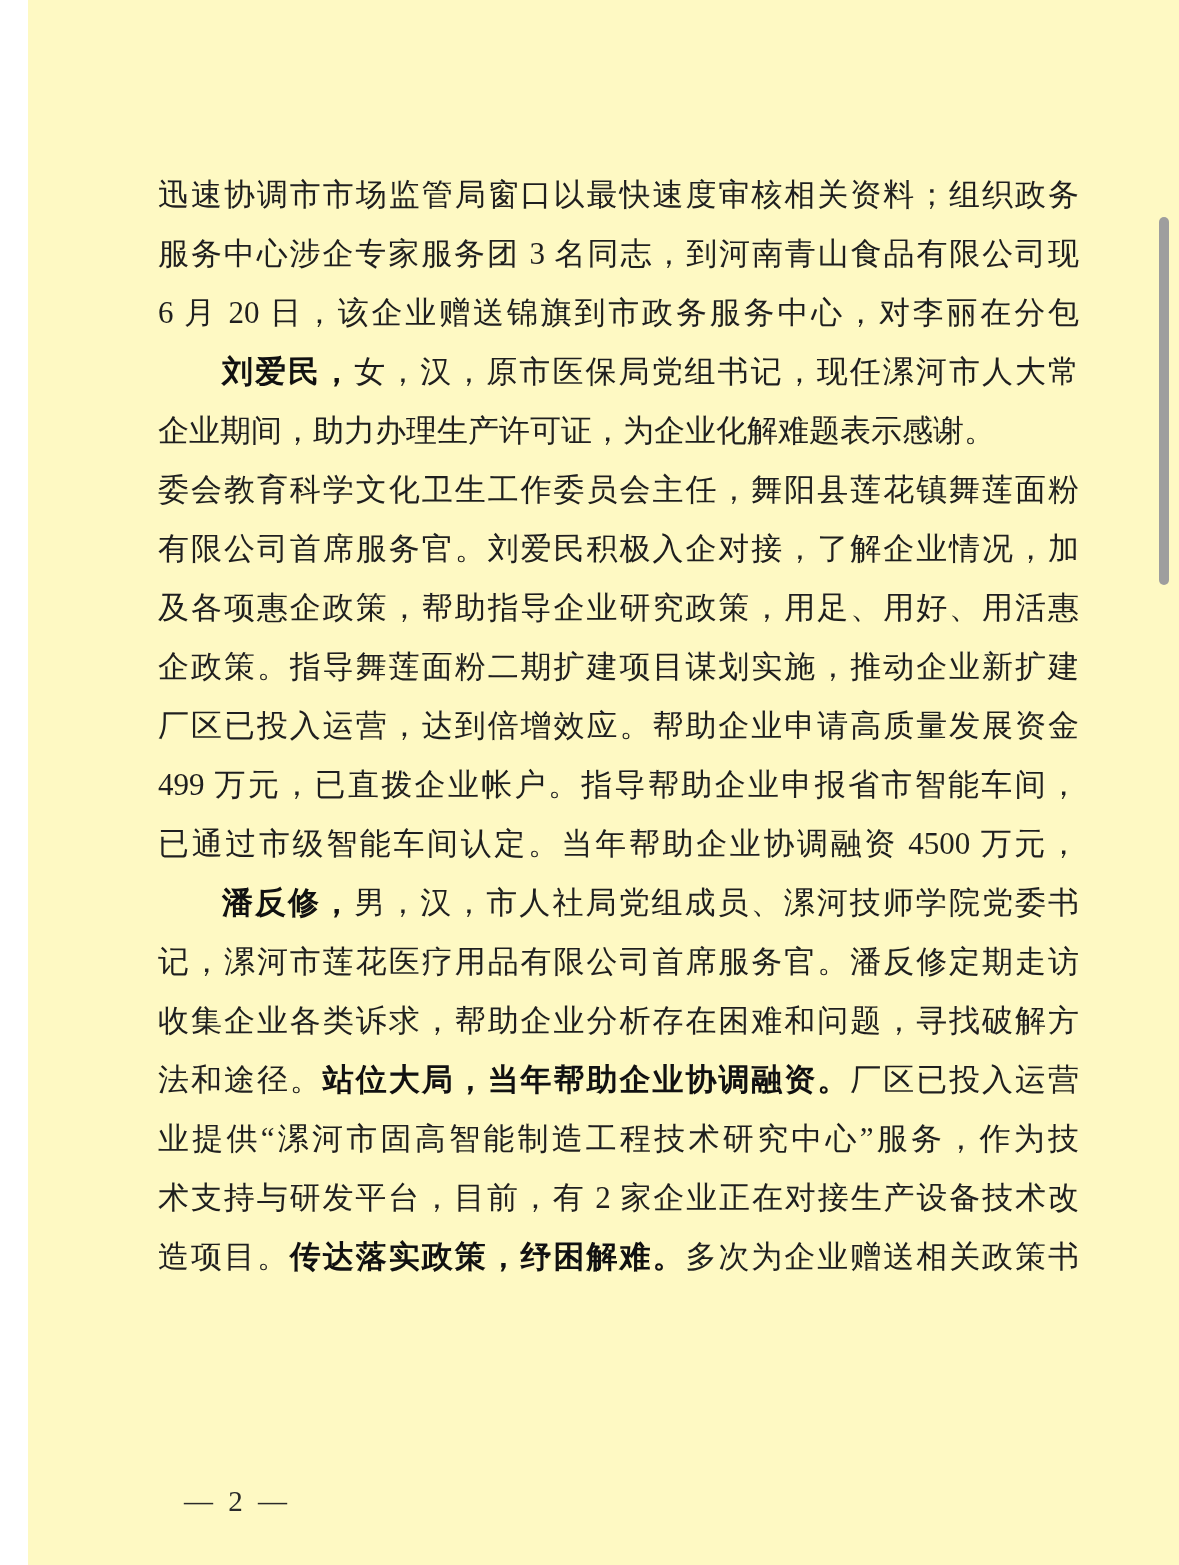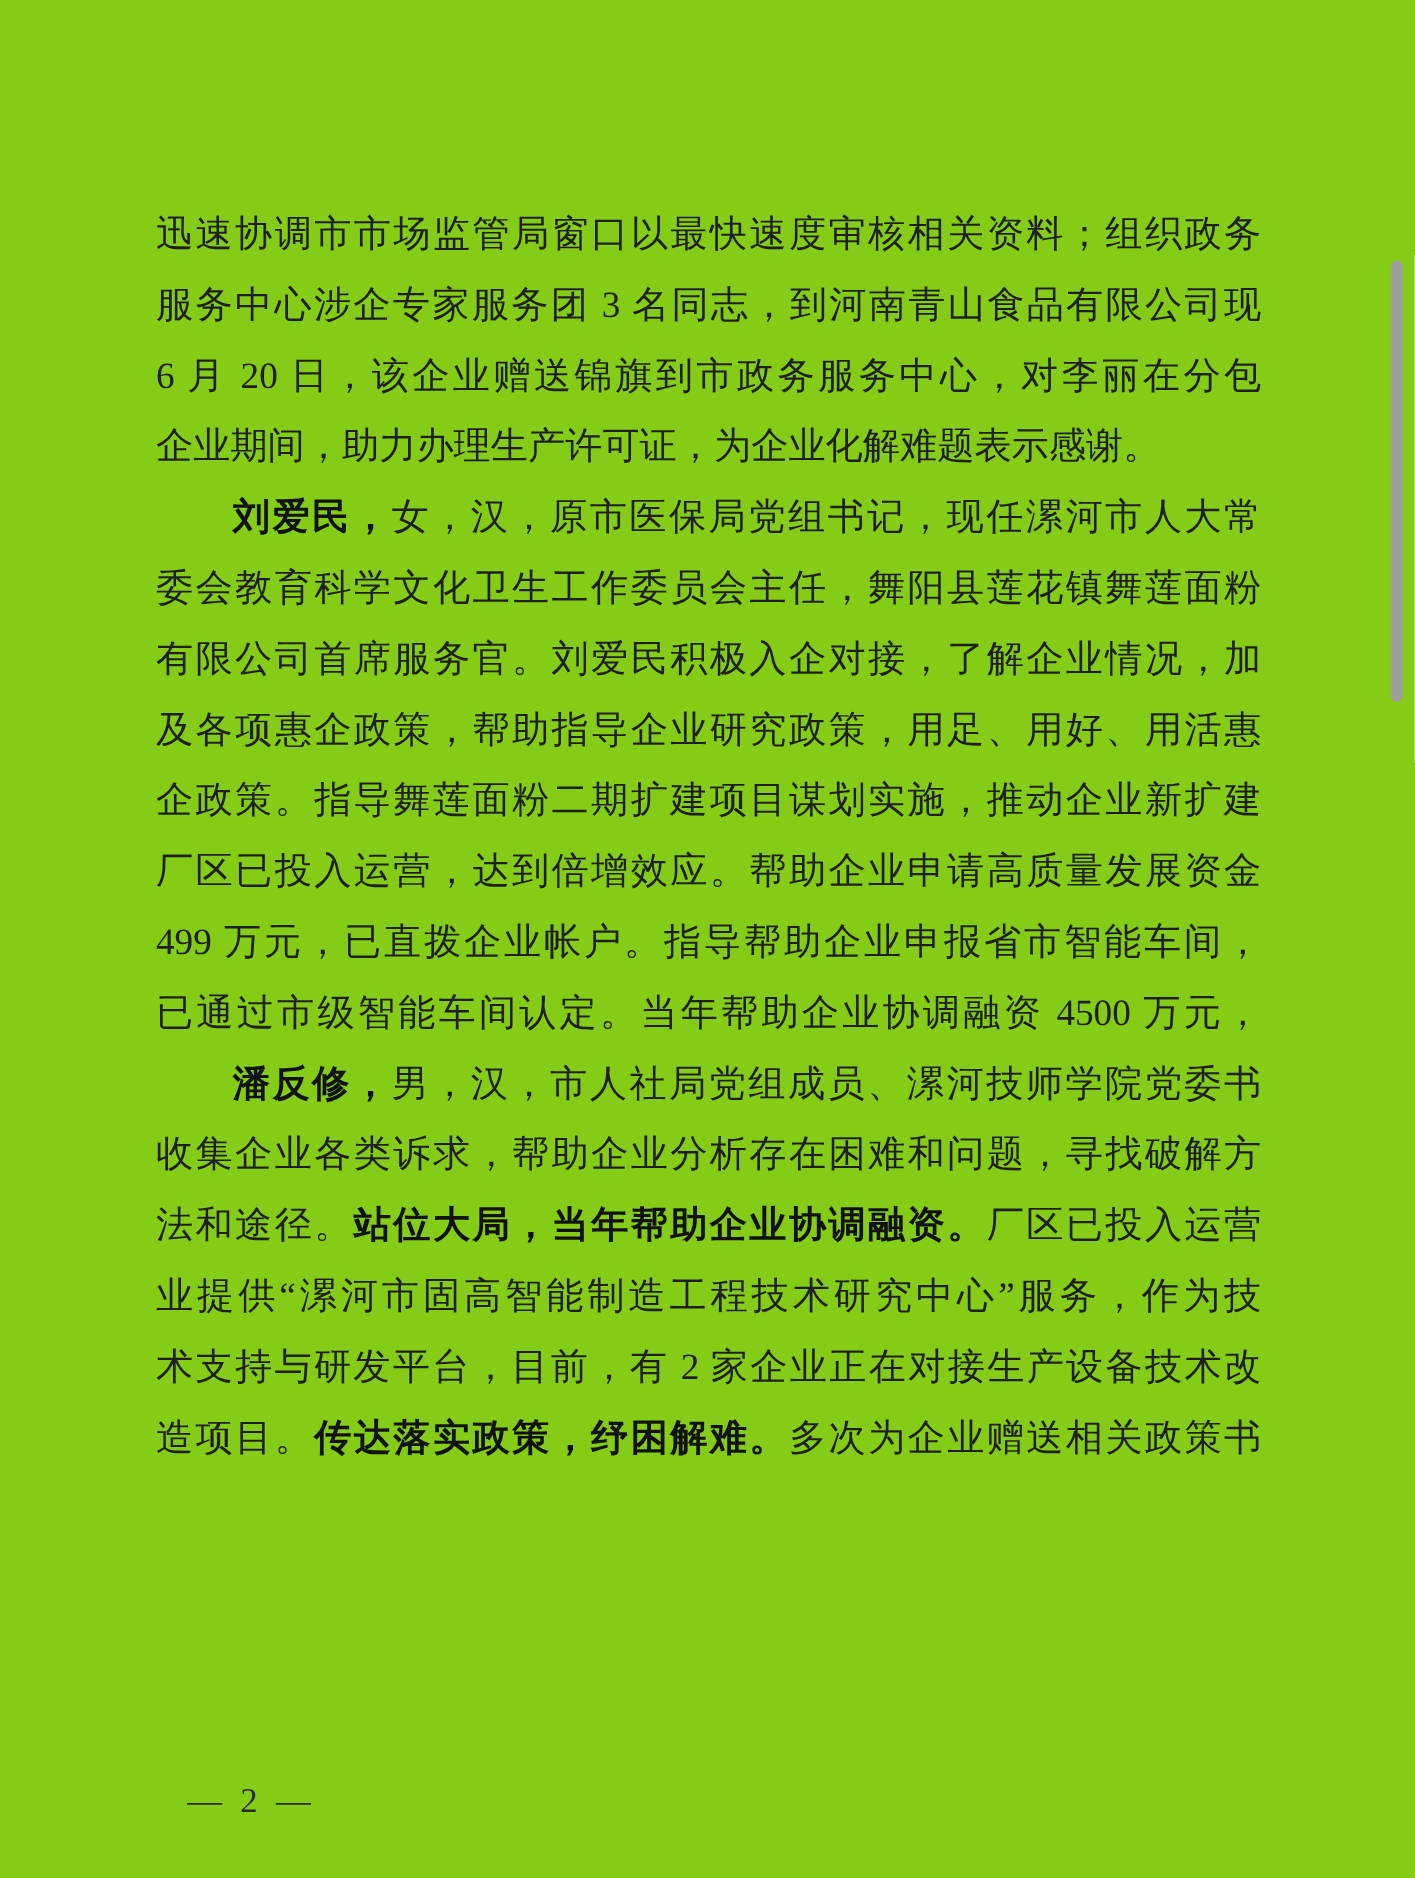--- a/index.html
+++ b/index.html
@@ -9,21 +9,22 @@
     overflow: hidden;
   }
   body {
     position: relative;
     font-family: "Liberation Serif", "DejaVu Serif", serif;
     color: #1f1f1f;
   }
   .page {
     position: absolute;
     inset: 0;
-    background: #84cc16;
+    background: #fef9c3;
+    margin-left: 28px;
   }
   .text-block {
     position: absolute;
     left: 130px;
     top: 165px;
     width: 921px;
   }
   .line {
     font-size: 31px;
     line-height: 59px;
@@ -63,30 +64,31 @@
   }
 </style>
 </head>
 <body style="background: rgb(255, 255, 255);">
 
 <div class="page">
   <div class="text-block" id="text-block">
       <div class="line"><span>迅速协调市市场监管局窗口以最快速度审核相关资料；组织政务</span></div>
       <div class="line"><span>服务中心涉企专家服务团 3 名同志，到河南青山食品有限公司现</span></div>
       <div class="line"><span>6 月 20 日，该企业赠送锦旗到市政务服务中心，对李丽在分包</span></div>
+      <div class="line indent"><span class="bold">刘爱民，</span><span>女，汉，原市医保局党组书记，现任漯河市人大常</span></div>
       <div class="line short"><span>企业期间，助力办理生产许可证，为企业化解难题表示感谢。</span></div>
-      <div class="line indent"><span class="bold">刘爱民，</span><span>女，汉，原市医保局党组书记，现任漯河市人大常</span></div>
       <div class="line"><span>委会教育科学文化卫生工作委员会主任，舞阳县莲花镇舞莲面粉</span></div>
       <div class="line"><span>有限公司首席服务官。刘爱民积极入企对接，了解企业情况，加</span></div>
       <div class="line"><span>及各项惠企政策，帮助指导企业研究政策，用足、用好、用活惠</span></div>
       <div class="line"><span>企政策。指导舞莲面粉二期扩建项目谋划实施，推动企业新扩建</span></div>
       <div class="line"><span>厂区已投入运营，达到倍增效应。帮助企业申请高质量发展资金</span></div>
       <div class="line"><span>499 万元，已直拨企业帐户。指导帮助企业申报省市智能车间，</span></div>
       <div class="line"><span>已通过市级智能车间认定。当年帮助企业协调融资 4500 万元，</span></div>
       <div class="line indent"><span class="bold">潘反修，</span><span>男，汉，市人社局党组成员、漯河技师学院党委书</span></div>
+      <div class="line"><span>记，漯河市莲花医疗用品有限公司首席服务官。潘反修定期走访</span></div>
       <div class="line"><span>收集企业各类诉求，帮助企业分析存在困难和问题，寻找破解方</span></div>
       <div class="line"><span>法和途径。</span><span class="bold">站位大局，当年帮助企业协调融资。</span><span>厂区已投入运营</span></div>
       <div class="line"><span>业提供“漯河市固高智能制造工程技术研究中心”服务，作为技</span></div>
       <div class="line"><span>术支持与研发平台，目前，有 2 家企业正在对接生产设备技术改</span></div>
       <div class="line"><span>造项目。</span><span class="bold">传达落实政策，纾困解难。</span><span>多次为企业赠送相关政策书</span></div>
     </div>
   <div class="page-number">— 2 —</div>
 </div>
 
 <div class="scrollbar-thumb" id="scrollbar-thumb" style="background: rgb(158, 158, 158);"></div>

